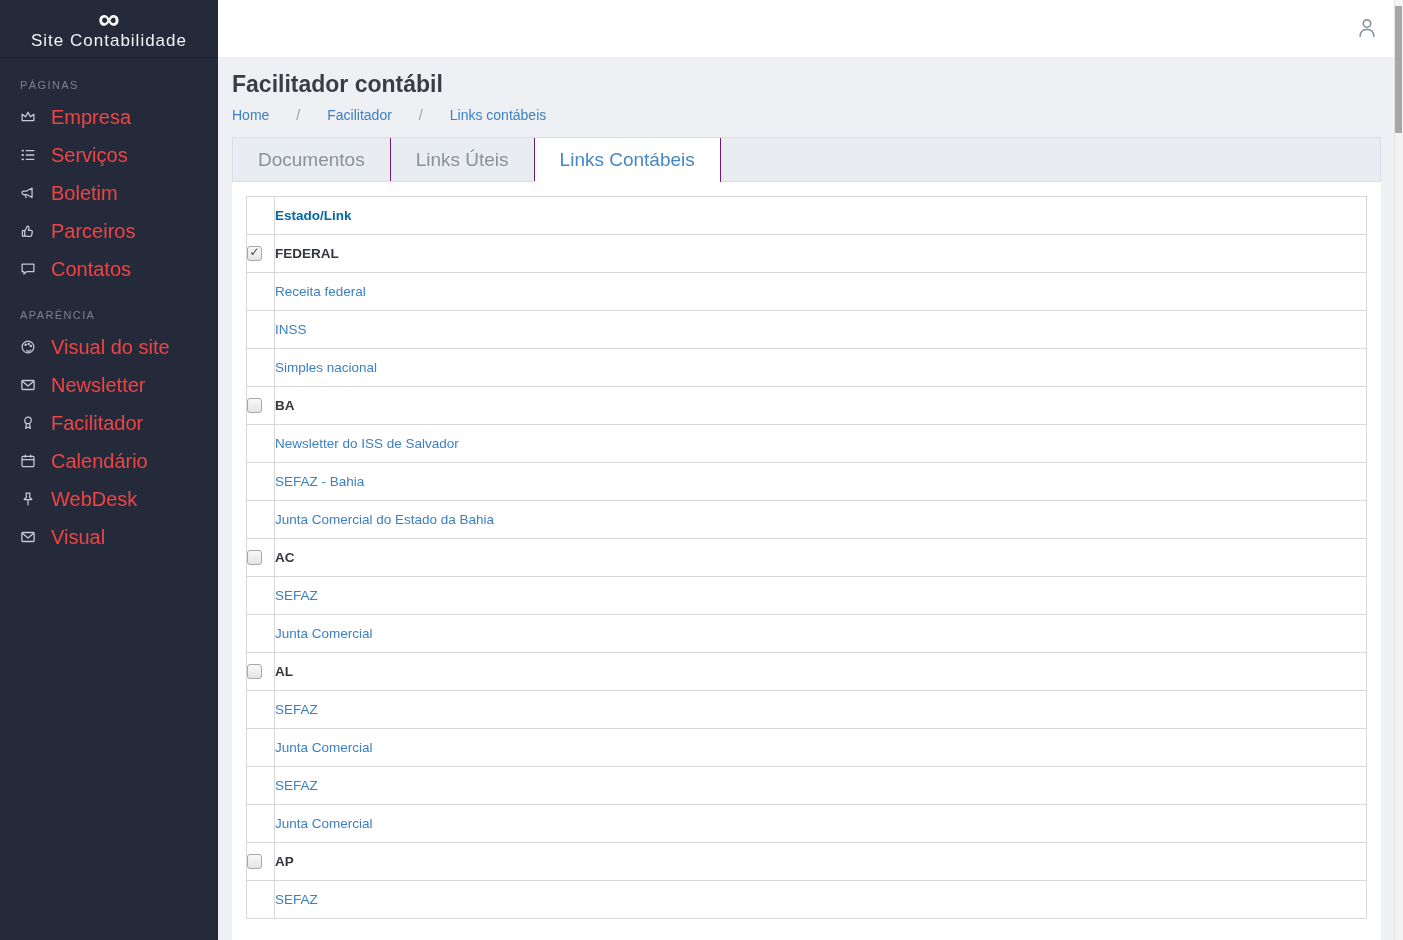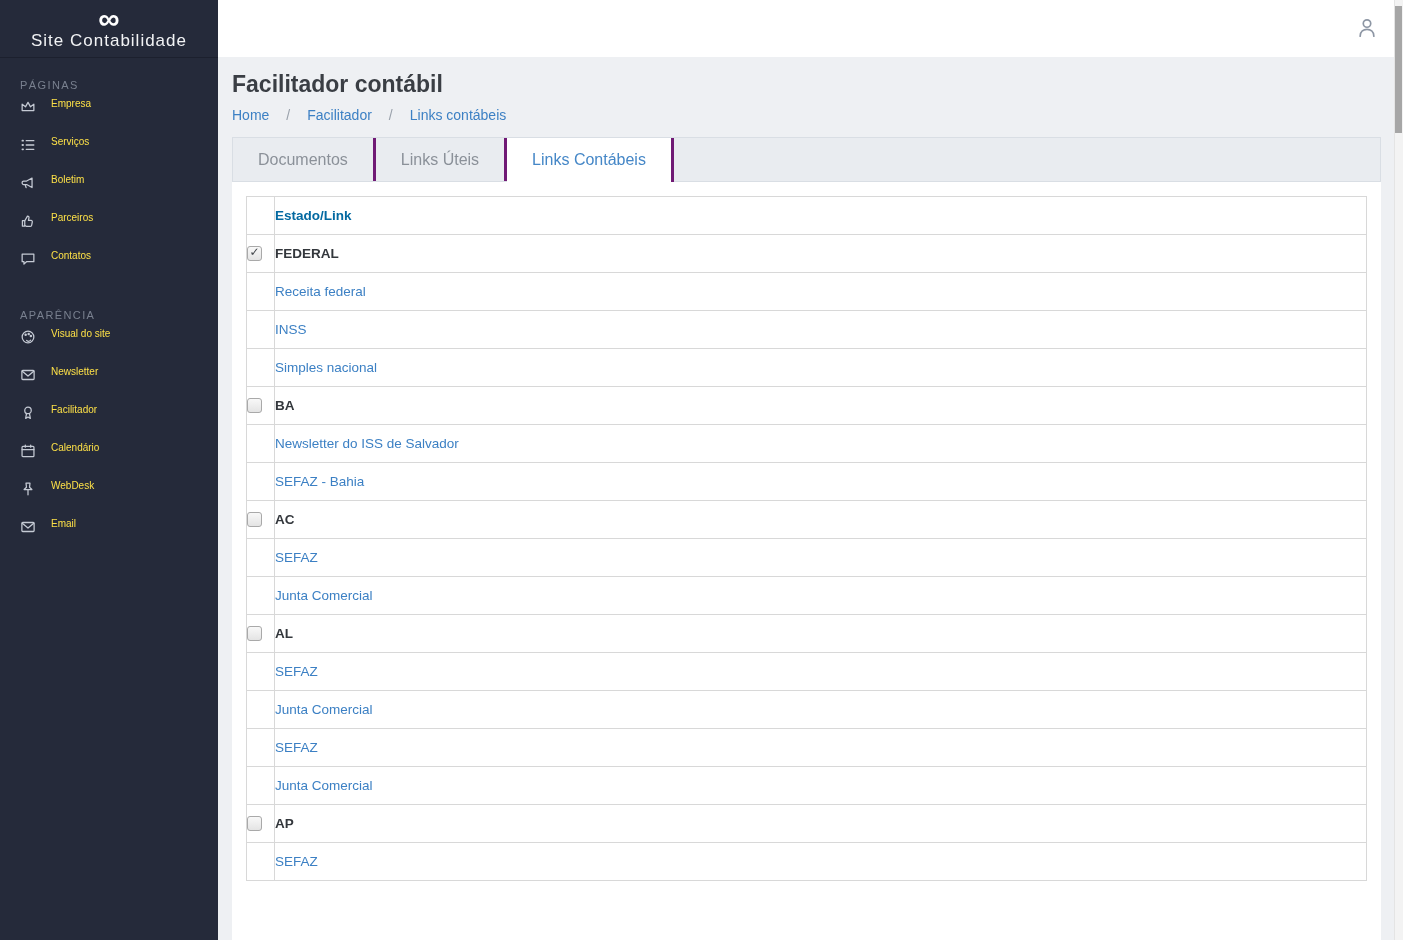--- a/index.html
+++ b/index.html
@@ -8,39 +8,39 @@
     font-family:"Liberation Sans","DejaVu Sans",sans-serif;
     background:#eef0f3;position:relative;
   }
   
   .sidebar{position:fixed;left:0;top:0;width:218px;height:940px;background:#252a3a;z-index:5;}
   .logo{height:57px;display:flex;flex-direction:column;align-items:center;justify-content:center;
         border-bottom:1px solid #1c202e;}
   .logo-mark{color:#ffffff;font-size:30px;font-weight:700;line-height:24px;}
   .logo-text{color:#f2f3f5;font-size:17px;font-weight:300;letter-spacing:1px;text-align:right;}
   .section-title{padding:21px 20px 7px;font-size:11px;color:#79808f;letter-spacing:1.4px;}
-  .side-item{height:38px;display:flex;padding:0 10px 0 19px;cursor:pointer;
-             color:#fde047;font-size:10px;}
+  .side-item{height:38px;display:flex;align-items:center;padding:0 10px 0 19px;cursor:pointer;
+             color:#ef4444;font-size:20px;}
   .side-item .icon{width:18px;height:18px;margin-right:14px;display:inline-flex;color:#c5cad4;flex:none;}
   .icon svg{width:100%;height:100%;}
   
   .main{margin-left:218px;height:848px;}
   .topbar{height:57px;background:#ffffff;position:relative;}
   .user-btn{position:absolute;right:24px;top:16px;width:24px;height:24px;cursor:pointer;color:#8d96a4;}
   .content{padding:14px 0 0 14px;}
   .page-title{margin:0;font-size:23px;font-weight:600;color:#3a3e44;}
-  .breadcrumb{margin-top:9px;font-size:14px;display:flex;gap:17px;align-items:center;}
+  .breadcrumb{margin-top:9px;font-size:14px;display:flex;gap:27px;align-items:center;}
   .breadcrumb a{color:#3c80c4;text-decoration:none;cursor:pointer;}
   .breadcrumb .sep{color:#9aa1ab;}
   
   .panel{margin-top:14px;width:1149px;}
   .tabbar{display:flex;background:#e9ecf0;border:1px solid #d9dee4;height:45px;
           box-sizing:border-box;align-items:stretch;}
-  .tab{display:flex;align-items:center;padding:0 25px;font-size:16px;color:#8b9199;
-       border-right:3px solid #701a75;cursor:pointer;}
+  .tab{display:flex;align-items:center;padding:0 25px;font-size:19px;color:#8b9199;
+       border-right:1px solid #701a75;cursor:pointer;}
   .tab.active{background:#ffffff;color:#4587c7;margin-bottom:-1px;position:relative;z-index:2;}
   .panel-body{background:#ffffff;padding:14px;height:736px;overflow:hidden;box-sizing:content-box;}
   
   table.links{border-collapse:collapse;width:100%;background:#fff;}
   table.links th,table.links td{border:1px solid #d8d8d8;height:38px;box-sizing:border-box;
        font-size:13.5px;text-align:left;padding:0;}
   th.h-label,td.c-label{padding-left:11px;}
   th.h-label{font-weight:700;color:#0369a1;}
   td.c-check{width:28px;text-align:center;}
   .state{font-weight:700;color:#33373c;}
@@ -158,21 +158,21 @@
         </span>
         <span>WebDesk</span>
       </div>
       <div class="side-item">
         <span class="icon">
           <svg viewBox="0 0 20 20" fill="none" stroke="currentColor" stroke-width="1.4" stroke-linecap="round" stroke-linejoin="round">
             <rect x="3.2" y="5" width="13.6" height="10" rx="1"></rect>
             <path d="M3.6 5.8 L10 11.2 L16.4 5.8"></path>
           </svg>
         </span>
-        <span>Email</span>
+        <span>Visual</span>
       </div>
     </nav>
 </aside>
 
 <div class="main">
   <header class="topbar">
     <span class="user-btn" id="user-btn"><svg viewBox="0 0 20 20" fill="none" stroke="currentColor" stroke-width="1.4" stroke-linecap="round" stroke-linejoin="round">
           <circle cx="10" cy="6.3" r="3.1"></circle>
           <path d="M4.3 16.8 c0 -4 2.9 -5.7 5.7 -5.7 s5.7 1.7 5.7 5.7"></path>
         </svg></span>
@@ -223,20 +223,24 @@
               </tr>
               <tr>
                 <td class="c-check"></td>
                 <td class="c-label"><a class="table-link">Newsletter do ISS de Salvador</a></td>
               </tr>
               <tr>
                 <td class="c-check"></td>
                 <td class="c-label"><a class="table-link">SEFAZ - Bahia</a></td>
               </tr>
               <tr>
+                <td class="c-check"></td>
+                <td class="c-label"><a class="table-link">Junta Comercial do Estado da Bahia</a></td>
+              </tr>
+              <tr>
                 <td class="c-check"><span class="cb"></span></td>
                 <td class="c-label"><span class="state">AC</span></td>
               </tr>
               <tr>
                 <td class="c-check"></td>
                 <td class="c-label"><a class="table-link">SEFAZ</a></td>
               </tr>
               <tr>
                 <td class="c-check"></td>
                 <td class="c-label"><a class="table-link">Junta Comercial</a></td>

